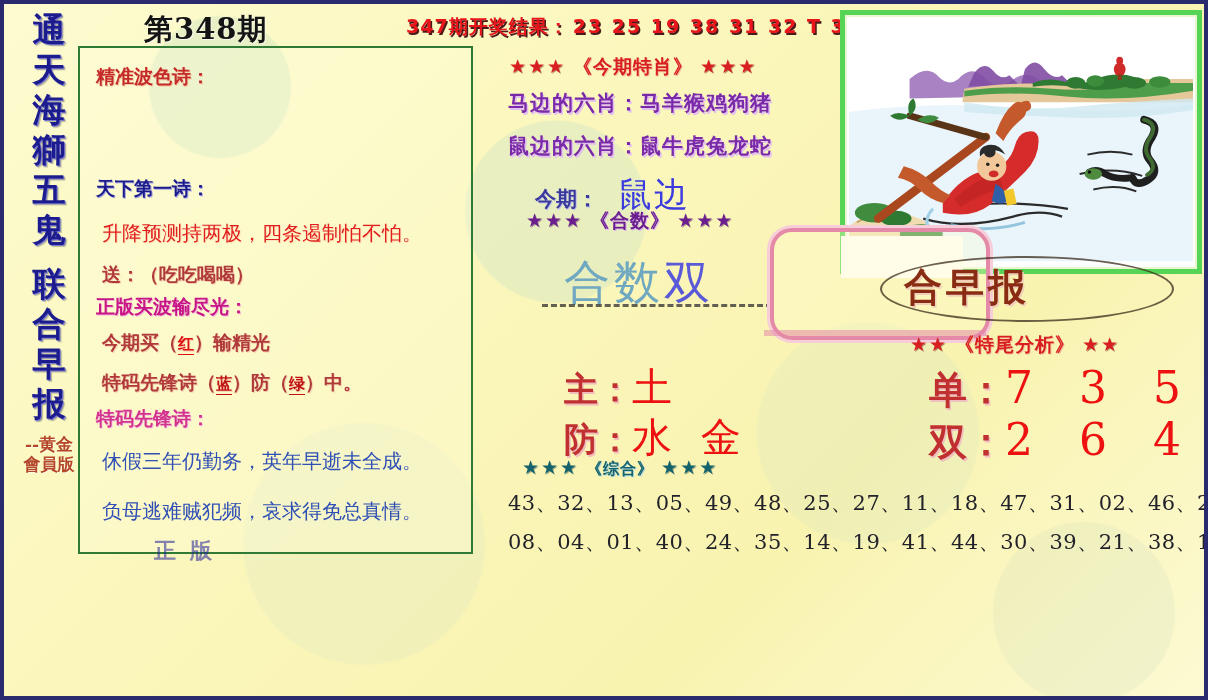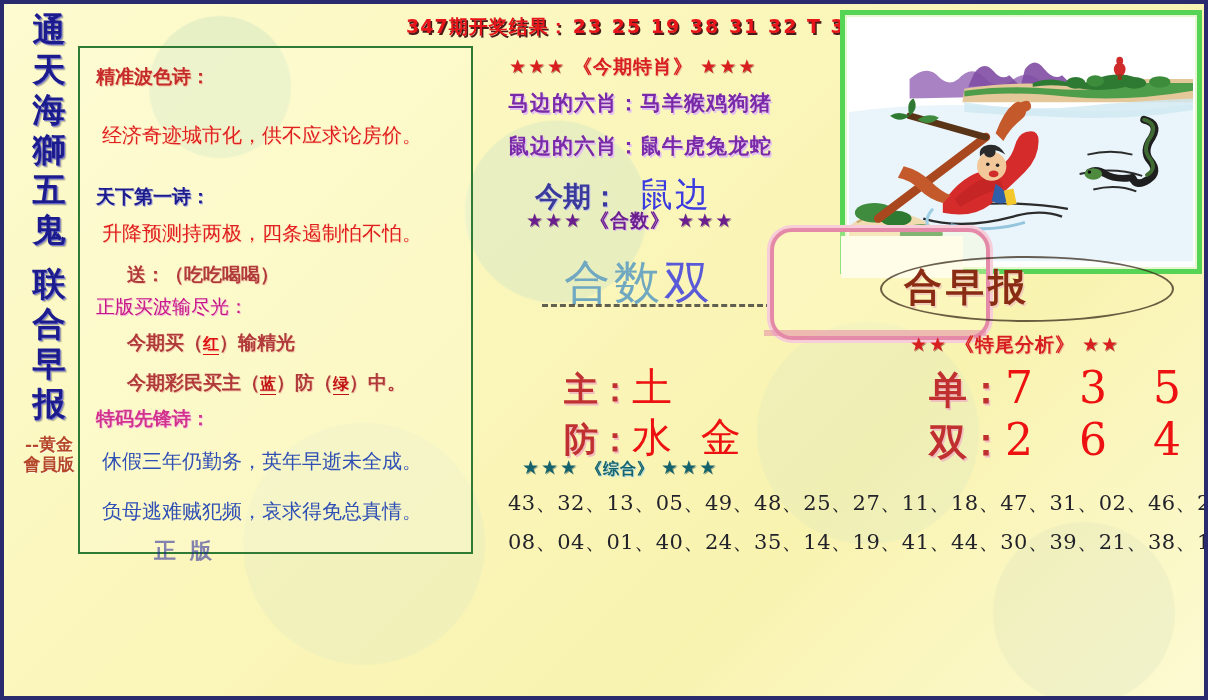--- a/index.html
+++ b/index.html
@@ -83,37 +83,37 @@
   .lp-row{position:absolute;left:16px;white-space:nowrap;}
   .hdr-red{
     font-family:"DejaVu Serif", serif;font-weight:bold;font-size:19px;
     color:#c52a2a;text-shadow:1px 1px 0 #f3c6a0;
   }
   .hdr-navy{
     font-family:"DejaVu Serif", serif;font-weight:bold;font-size:19px;
     color:#1b1b8d;text-shadow:1px 1px 0 #a9a9e0;
   }
   .hdr-magenta{
-    font-family:"DejaVu Serif", serif;font-weight:normal;font-size:19px;
+    font-family:"DejaVu Serif", serif;font-weight:bold;font-size:19px;
     color:#c71585;text-shadow:1px 1px 0 #f0b8d8;
   }
   .hdr-pink{
     font-family:"DejaVu Serif", serif;font-weight:bold;font-size:19px;
     color:#d2328c;text-shadow:1px 1px 0 #f5cde4;
   }
   .poem-red{
     font-family:"DejaVu Serif", serif;font-size:20px;color:#e01f1f;
     text-shadow:1px 1px 0 rgba(255,220,180,.8);
   }
   .poem-blue{
     font-family:"DejaVu Serif", serif;font-size:20px;color:#2f4fb5;
   }
   .line-brown{
     font-family:"DejaVu Serif", serif;font-weight:bold;font-size:19px;
-    color:#b03a3a;text-shadow:1px 1px 0 #f5d0b0;margin-left:25px;
+    color:#b03a3a;text-shadow:1px 1px 0 #f5d0b0;
   }
   .tag-red{color:#e01010;font-size:16px;}
   .tag-blue{color:#c01010;font-size:16px;}
   .u{ border-bottom:1px solid currentColor; padding-bottom:1px;}
   #fadedfoot{
     left:150px;top:532px;
     font-family:"DejaVu Serif", serif;font-weight:bold;font-size:22px;
     color:#22229c;opacity:.55;letter-spacing:14px;
     filter:blur(.4px);
   }
@@ -137,21 +137,21 @@
   .stars .lbl-teal{
     font-family:"DejaVu Serif", serif;font-weight:bold;font-size:16px;
     color:#14626b;text-shadow:1px 1px 0 #b4dce0;margin:0 7px;letter-spacing:1px;
   }
   .zodiac{
     font-family:"DejaVu Serif", serif;font-weight:bold;font-size:21px;
     color:#7a2aa8;text-shadow:1.5px 1.5px 0 #e2c0f0;white-space:nowrap;
     letter-spacing:1px;
   }
   #cur-label{
-    font-family:Liberation Serif, serif;font-weight:bold;font-size:28px;
+    font-family:Liberation Serif, serif;font-weight:bold;font-size:21px;
     color:#3a3a9c;text-shadow:1px 1px 0 #c3c3e8;
   }
   #cur-value{
     font-family:Liberation Serif, serif;font-size:34px;color:#3b3be0;
     letter-spacing:2px;
     margin-left:15px;
   }
   #hs-value{
     font-family:"DejaVu Serif", serif;font-size:46px;
     color:#5a5ad8;letter-spacing:4px;white-space:nowrap;
@@ -234,44 +234,44 @@
     <div class="vchar">鬼</div>
     <div class="vchar" style="margin-top:14px">联</div>
     <div class="vchar">合</div>
     <div class="vchar">早</div>
     <div class="vchar">报</div>
     <div id="vsub">
       <span>--黄金會員版</span>
     </div>
   </div>
 
+  <div class="lay" id="title">第348期</div>
 
   <div class="lay" id="result">
     <span>347期开奖结果：</span><span class="num">23 25 19 38 31 32 T 33</span>
   </div>
 
   <div class="lay" id="leftpanel">
     <div class="lp-row hdr-red" style="top:16px">精准波色诗：</div>
-    <div class="lp-row poem-red" style="top:74px;left:22px">经济奇迹城市化，供不应求论房价。</div>
-
-    <div class="lp-row hdr-navy" style="top:136px">天下第一诗：</div>
+
+    <div class="lp-row hdr-navy" style="top:128px">天下第一诗：</div>
     <div class="lp-row poem-red" style="top:172px;left:22px">升降预测持两极，四条遏制怕不怕。</div>
 
     <div class="lp-row line-brown" style="top:214px;left:22px">
       <span>送：</span><span>（吃吃喝喝）</span>
     </div>
 
     <div class="lp-row hdr-magenta" style="top:246px">正版买波输尽光：</div>
 
     <div class="lp-row line-brown" style="top:282px;left:22px">
       <span>今期买（</span><span class="tag-red u">红</span><span>）输精光</span>
     </div>
 
     <div class="lp-row line-brown" style="top:322px;left:22px">
-      <span>今期彩民买主（</span><span class="tag-blue u">蓝</span><span>）防（</span><span class="tag-blue u">绿</span><span>）中。</span>
+      <span>特码先锋诗（</span><span class="tag-blue u">蓝</span><span>）防（</span><span class="tag-blue u">绿</span><span>）中。</span>
     </div>
 
     <div class="lp-row hdr-pink" style="top:358px">特码先锋诗：</div>
     <div class="lp-row poem-blue" style="top:400px;left:22px">休假三年仍勤务，英年早逝未全成。</div>
     <div class="lp-row poem-blue" style="top:450px;left:22px">负母逃难贼犯频，哀求得免总真情。</div>
   </div>
 
   <div class="lay" id="fadedfoot">正版</div>
 
   <div class="lay stars" style="left:505px;top:50px">

